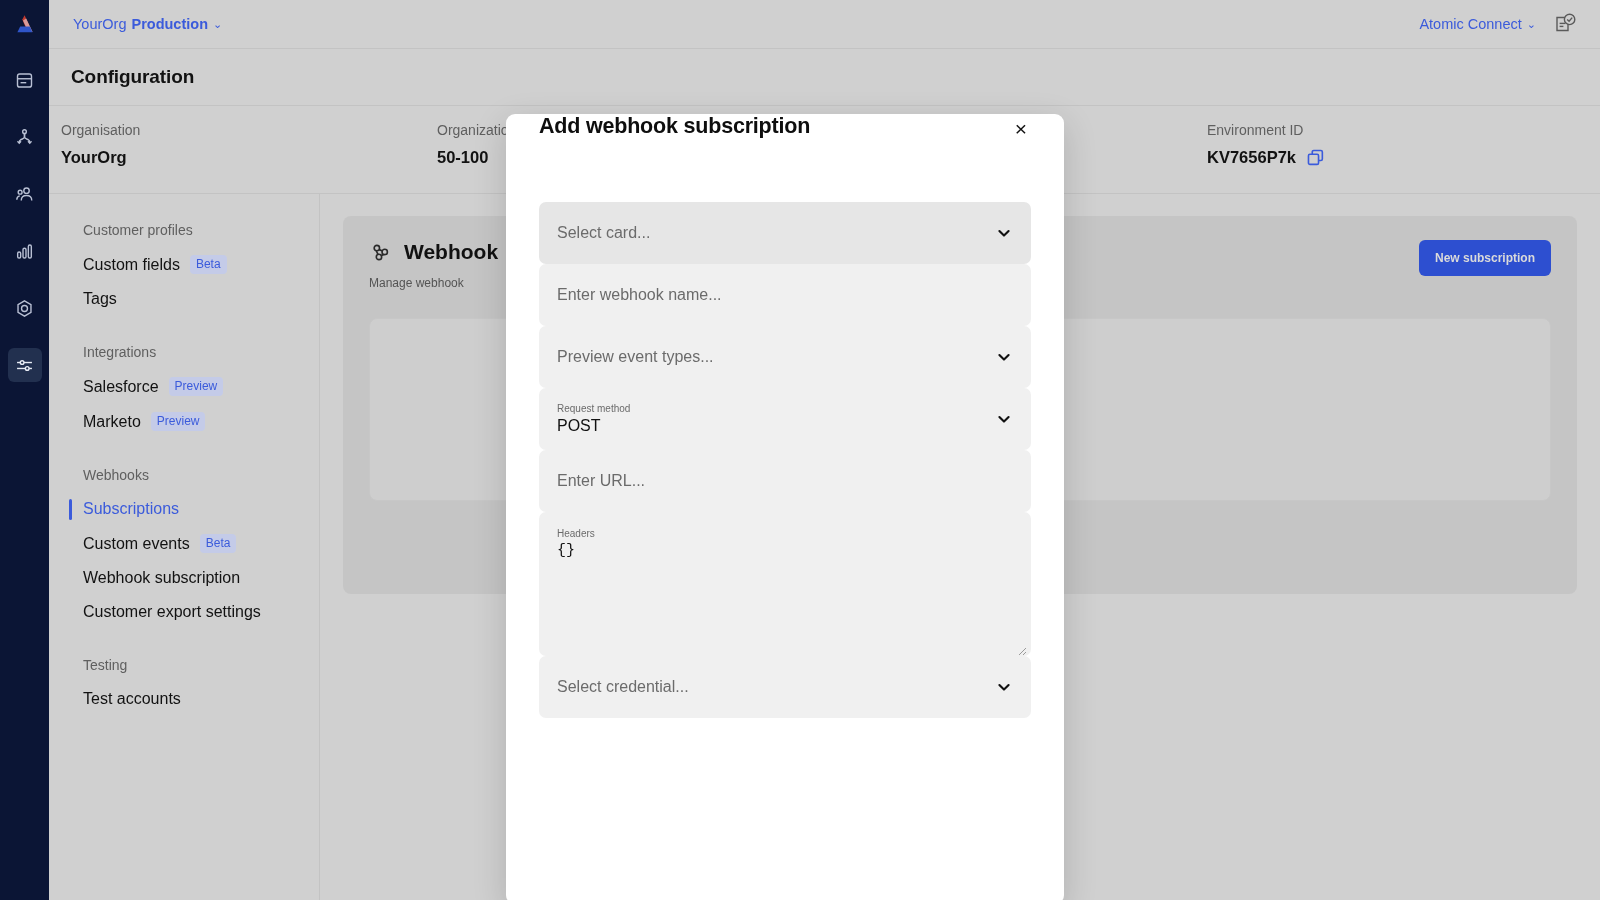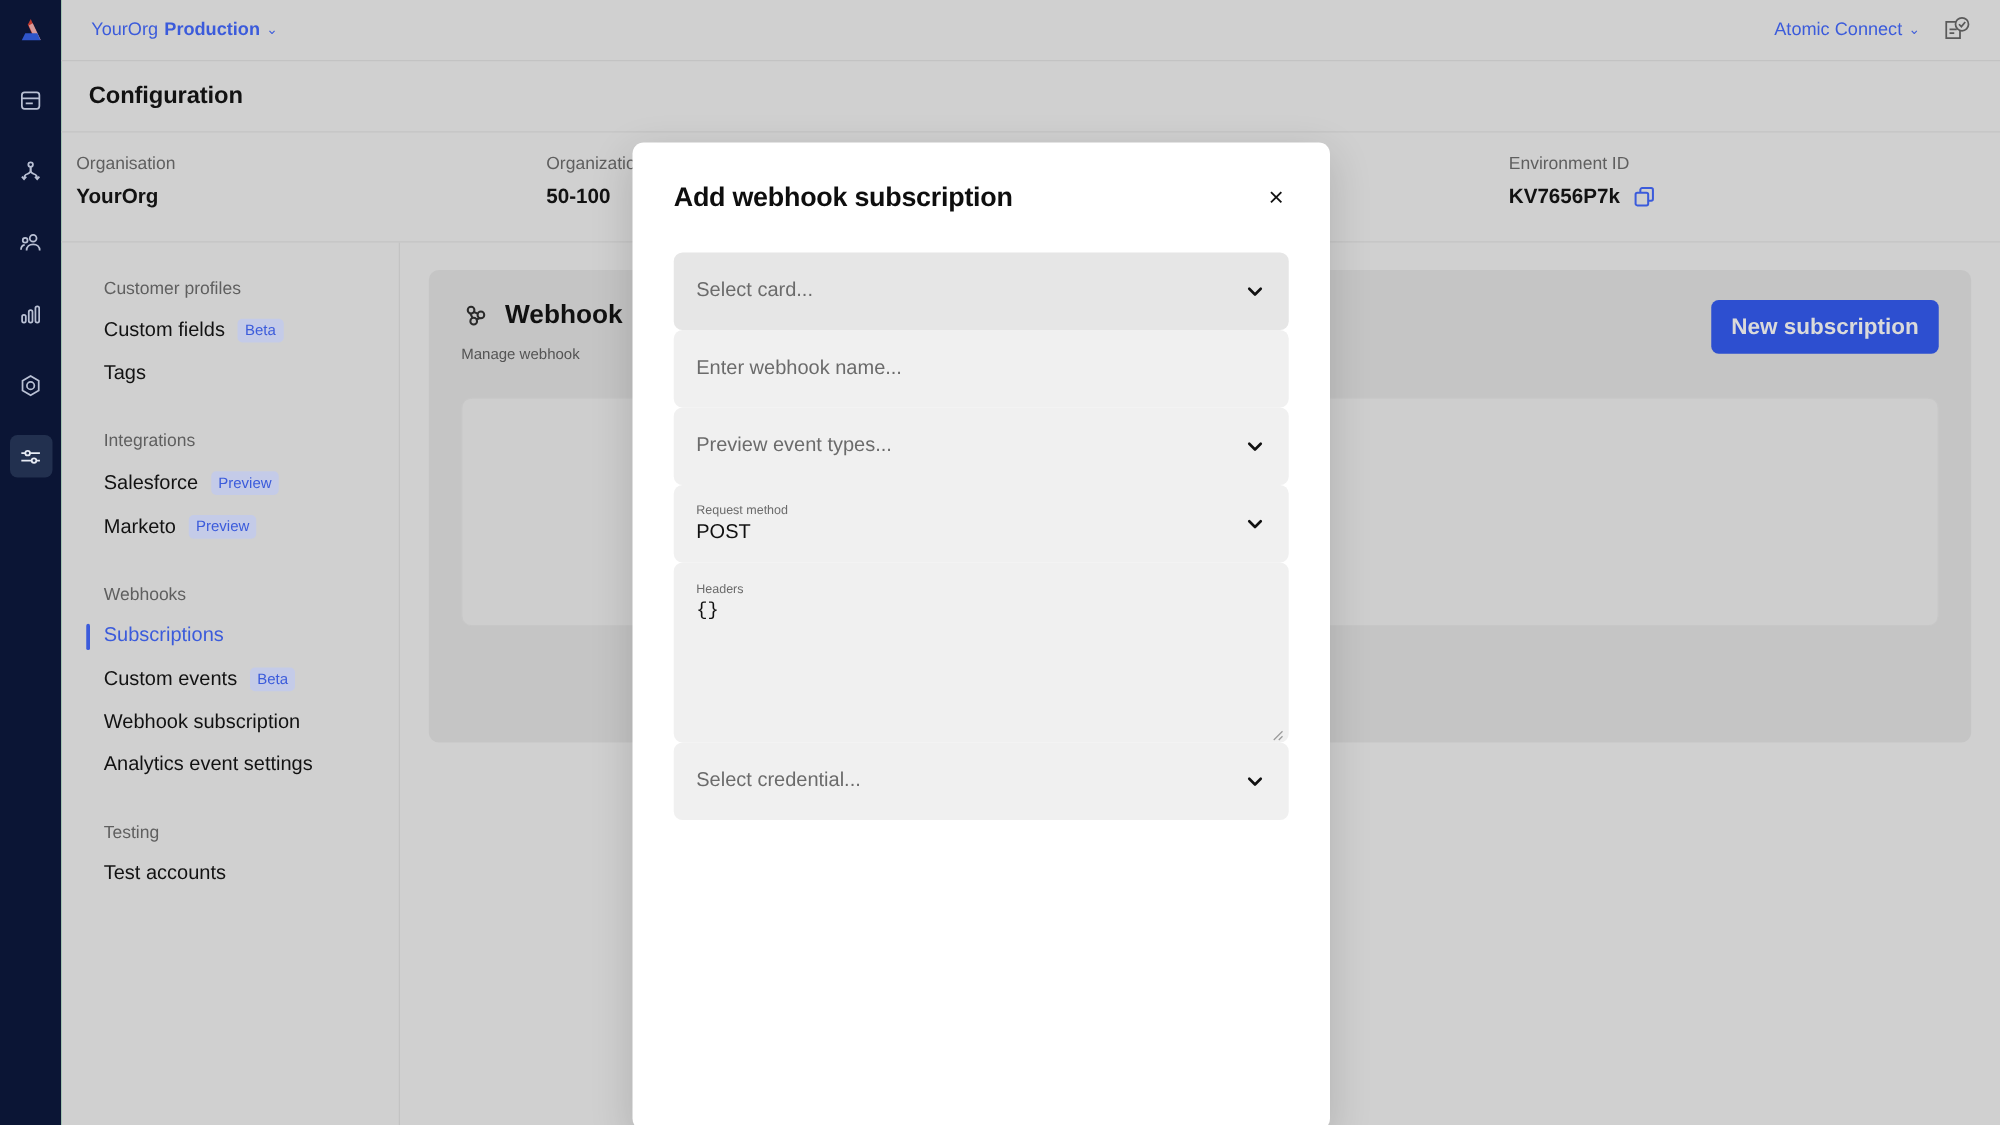--- a/index.html
+++ b/index.html
@@ -123,21 +123,21 @@
   .card-head { display: flex; align-items: flex-start; }
   .card-title {
     display: flex; align-items: center; gap: 12px;
     font-size: 21px; font-weight: 700; color: #111;
   }
   .webhook-glyph { width: 23px; height: 23px; color: #2a2a2a; }
   .card-sub { font-size: 12px; color: #545454; margin-top: 12px; }
   .btn-primary {
     margin-left: auto;
     background: #2d4fd0; color: #dadada;
-    font-size: 18px; font-weight: 700;
+    font-size: 12px; font-weight: 700;
     border: none; border-radius: 6px;
     padding: 11px 16px;
     cursor: pointer;
   }
   .card-body {
     margin-top: 28px;
     height: 183px;
     background: #cecece;
     border: 1px solid #c7c7c7;
     border-radius: 8px;
@@ -148,21 +148,21 @@
     position: absolute;
     left: 506px; top: 114px;
     width: 558px; height: 790px;
     background: #ffffff;
     border-radius: 9px;
     box-shadow: 0 10px 34px rgba(0,0,0,0.16);
     padding: 0 33px;
     overflow: hidden;
   }
   .modal-head {
-    display: flex; align-items: center;
+    display: flex; align-items: flex-start;
     height: 88px;
   }
   .modal-title { font-size: 21.5px; font-weight: 700; color: #0e0e0e; letter-spacing: -0.2px; }
   .modal-close {
     margin-left: auto;
     font-size: 21px; color: #111;
     background: none; border: none; cursor: pointer;
     line-height: 1; padding: 4px;
   }
 
@@ -351,21 +351,21 @@
             <span>Subscriptions</span>
           </div>
           <div class="subnav-item">
             <span>Custom events</span>
             <span class="pill">Beta</span>
           </div>
           <div class="subnav-item">
             <span>Webhook subscription</span>
           </div>
           <div class="subnav-item">
-            <span>Analytics event settings</span>
+            <span>Customer export settings</span>
           </div>
         </div>
 
         <div class="subnav-group">
           <div class="subnav-group-label">Testing</div>
           <div class="subnav-item">
             <span>Test accounts</span>
           </div>
         </div>
 
@@ -433,20 +433,23 @@
         <span class="lbl">Request method</span>
         <span class="val">POST</span>
       </span>
       <span class="chev">
         <svg width="16" height="16" viewBox="0 0 16 16" fill="none" stroke="currentColor" stroke-width="2.1" stroke-linecap="round" stroke-linejoin="round">
             <path d="M3.4 6 L8 10.6 L12.6 6"></path>
           </svg>
       </span>
     </div>
 
+    <div class="field">
+      <span class="ph">Enter URL...</span>
+    </div>
 
     <div class="field textarea">
       <span class="stack">
         <span class="lbl">Headers</span>
         <span class="val">{}</span>
       </span>
       <span class="resize-grip">
         <svg width="11" height="11" viewBox="0 0 11 11" fill="none" stroke="currentColor" stroke-width="1">
             <path d="M10 3 L3 10"></path>
             <path d="M10 7 L7 10"></path>

